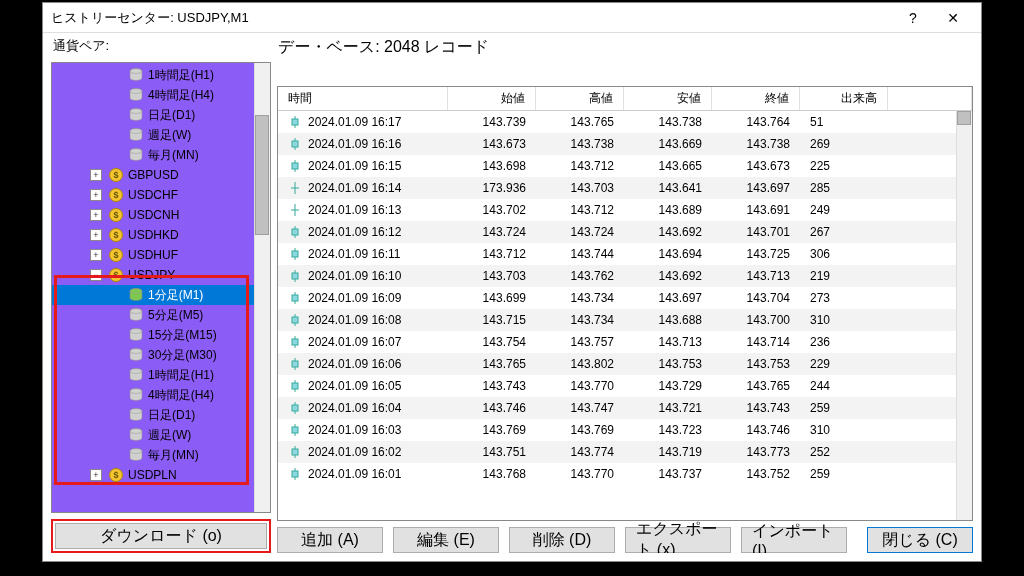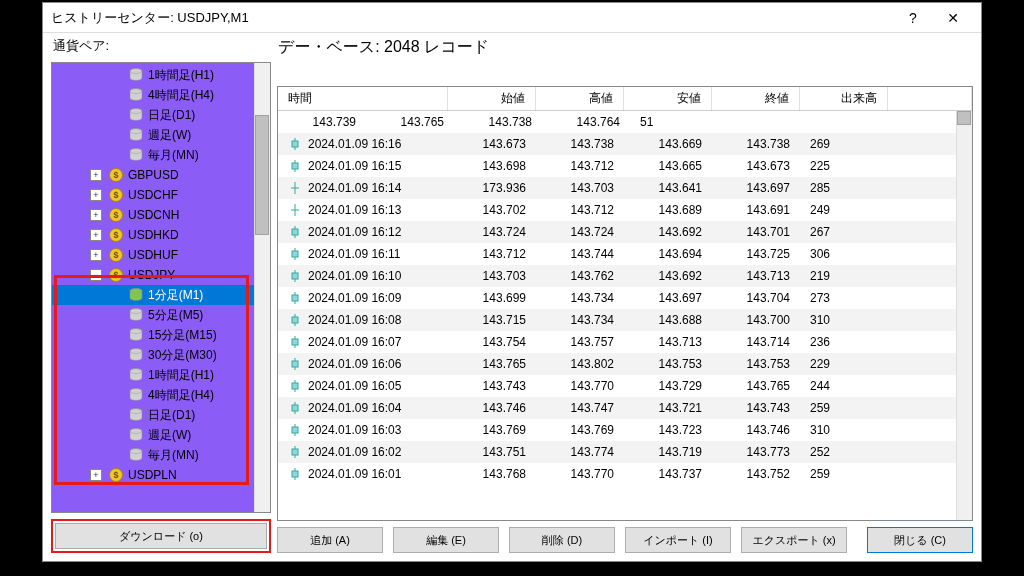--- a/index.html
+++ b/index.html
@@ -15,21 +15,21 @@
     .left-panel { width: 220px; display: flex; flex-direction: column; gap: 6px; }
     .tree-wrap { flex: 1; border: 1px solid #888; background: #8b5cf6; position: relative; overflow: hidden; }
     .tree { height: 100%; overflow-y: auto; padding: 2px 0; }
     .tree-item { display: flex; align-items: center; height: 20px; padding: 0 4px; white-space: nowrap; cursor: pointer; }
     .tree-item.selected { background: #0078d7; color: #fff; }
     .tree-item .indent { display: inline-block; }
     .expander { width: 12px; height: 12px; border: 1px solid #888; display: inline-flex; align-items: center; justify-content: center; font-size: 9px; line-height: 1; margin-right: 2px; background: #fff; color: #333; }
     .icon-tf { width: 16px; height: 16px; margin: 0 4px; display: inline-flex; }
     .icon-tf svg { width: 16px; height: 16px; }
     .dl-btn-wrap { border: 2px solid #e51b1b; padding: 2px; }
-    .btn { height: 26px; background: #e1e1e1; border: 1px solid #adadad; cursor: pointer; font-size: 11px; display: flex; align-items: center; justify-content: center; padding: 0 10px; }
+    .btn { height: 26px; background: #e1e1e1; border: 1px solid #adadad; cursor: pointer; font-size: 16px; display: flex; align-items: center; justify-content: center; padding: 0 10px; }
     .btn.primary { border: 1px solid #0078d7; }
     .dl-btn { width: 100%; }
     .right-panel { flex: 1; display: flex; flex-direction: column; gap: 6px; overflow: hidden; margin-top: 24px; }
     .table-wrap { flex: 1; border: 1px solid #888; background: #fff; overflow: hidden; position: relative; }
     .table-head { display: flex; background: #fff; border-bottom: 1px solid #ccc; height: 24px; }
     .th { border-right: 1px solid #e0e0e0; padding: 0 10px; display: flex; align-items: center; font-size: 12px; }
     .th.time { width: 170px; }
     .th.num { width: 88px; justify-content: flex-end; }
     .th.vol { width: 88px; justify-content: flex-end; }
     .th.scroll { flex: 1; }
@@ -312,20 +312,29 @@
           <div class="th time">時間</div>
           <div class="th num">始値</div>
           <div class="th num">高値</div>
           <div class="th num">安値</div>
           <div class="th num">終値</div>
           <div class="th vol">出来高</div>
           <div class="th scroll"></div>
         </div>
         <div class="table-body" id="tbody">
             <div class="tr">
+    <div class="td time">
+                <span class="candle-icon">
+                  <svg viewBox="0 0 14 14">
+                    <line x1="7" y1="1" x2="7" y2="13" stroke="#3a9" stroke-width="1"></line>
+                    <rect x="4" y="4" width="6" height="6" fill="#8ed6e0" stroke="#3a9" stroke-width="1"></rect>
+                  </svg>
+                </span>
+                <span>2024.01.09 16:17</span>
+              </div>
     <div class="td num">143.739</div>
     <div class="td num">143.765</div>
     <div class="td num">143.738</div>
     <div class="td num">143.764</div>
     <div class="td vol">51</div>
   </div>
             <div class="tr">
     <div class="td time">
                 <span class="candle-icon">
                   <svg viewBox="0 0 14 14">
@@ -583,20 +592,20 @@
   </div>
           </div>
         <div class="scrollbar-track" style="top:24px;">
           <div class="scrollbar-thumb" style="top:0; height:14px;"></div>
         </div>
       </div>
       <div class="buttons-row">
         <div class="btn">追加 (A)</div>
         <div class="btn">編集 (E)</div>
         <div class="btn">削除 (D)</div>
+        <div class="btn">エクスポート (x)</div>
         <div class="btn">インポート (I)</div>
-        <div class="btn">エクスポート (x)</div>
         <div class="spacer"></div>
         <div class="btn primary">閉じる (C)</div>
       </div>
     </div>
   </div>
 </div>
 
 </body></html>

